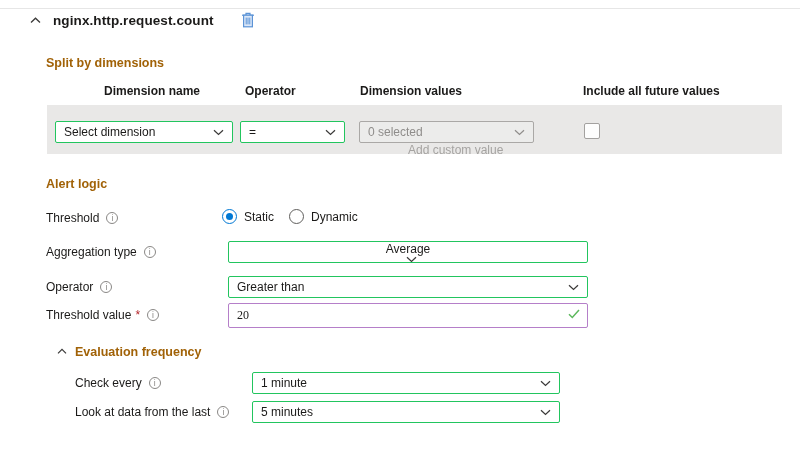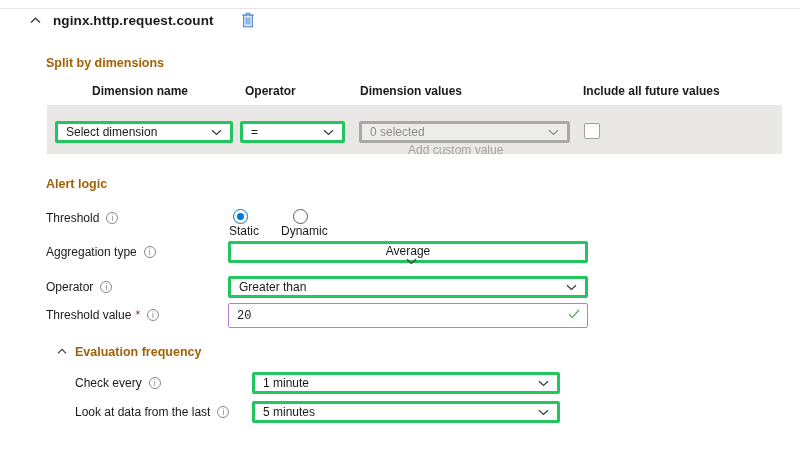--- a/index.html
+++ b/index.html
@@ -21,21 +21,21 @@
 
   .section-heading { position: absolute; font-size: 12.5px; font-weight: 700; color: #a16207; }
 
   .col-header { position: absolute; top: 84px; font-size: 12px; font-weight: 700; color: #1b1a19; }
 
   .dim-row { position: absolute; left: 47px; top: 105px; width: 735px; height: 49px; background: #e9e8e7; }
 
   
   .dd {
     position: absolute; height: 22px; background: #fff;
-    border: 3px solid #22c55e; border-radius: 2px;
+    border: 1px solid #22c55e; border-radius: 2px;
     display: flex; align-items: center; justify-content: space-between;
     padding: 0 8px; font-size: 12px; cursor: pointer; color: #1b1a19;
   }
   .dd .dd-chev { display: flex; align-items: center; margin-left: 6px; }
   .dd.disabled { background: #ececeb; border-color: #aaa8a6; color: #8f8d8b; cursor: default; }
   .dd.disabled svg path { stroke: #8f8d8b; }
 
   .add-custom { position: absolute; left: 313px; top: 38px; font-size: 12px; color: #a5a3a1; cursor: pointer; margin-left: 48px; }
 
   .checkbox { position: absolute; left: 537px; top: 18px; width: 16px; height: 16px;
@@ -45,33 +45,33 @@
   .field-label { position: absolute; display: flex; align-items: center; gap: 7px; font-size: 12px; color: #1b1a19; justify-content: center; }
   .info-icon {
     width: 12px; height: 12px; border: 1px solid #8a8886; border-radius: 50%;
     color: #8a8886; font-size: 8.5px; line-height: 10px; text-align: center;
     display: inline-block; cursor: default; font-style: normal;
   }
   .req { color: #b4262b; margin-left: -3px; }
 
   
   .radio-group { position: absolute; left: 222px; top: 209px; display: flex; align-items: center; }
-  .radio-item { display: flex; align-items: center; cursor: pointer; flex-direction: column; }
+  .radio-item { display: flex; align-items: center; cursor: pointer; }
   .radio-item + .radio-item { margin-left: 15px; }
   .radio-circle { width: 15px; height: 15px; border-radius: 50%; border: 1px solid #5f5e5c;
     background: #fff; display: flex; align-items: center; justify-content: center; }
   .radio-circle.checked { border: 1.5px solid #0078d4; }
   .radio-circle.checked::after { content: ""; width: 7px; height: 7px; border-radius: 50%; background: #0078d4; }
   .radio-label { font-size: 12px; margin-left: 7px; }
 
   
   .tv-wrap { position: absolute; left: 228px; top: 303px; width: 360px; height: 25px; }
   .tv-input {
     width: 100%; height: 100%; border: 1.5px solid #b57fc9; border-radius: 2px;
-    padding: 0 26px 0 8px; font-size: 12px; font-family: Liberation Mono, monospace; color: #1b1a19; outline: none; background: #fff;
+    padding: 0 26px 0 8px; font-size: 12px; font-family: Liberation Serif, serif; color: #1b1a19; outline: none; background: #fff;
   }
   .valid-check { position: absolute; right: 8px; top: 6px; display: flex; }
 
   .eval-chev { position: absolute; left: 56px; top: 347px; background: none; border: none; cursor: pointer; padding: 1px; display: flex; }
 </style>
 </head>
 <body>
 
 <div class="page">
 
@@ -93,21 +93,21 @@
           <path d="M5 3 V1.3 H9 V3" stroke="#5b93d6" stroke-width="1.2" fill="none"></path>
           <rect x="2.6" y="3.2" width="8.8" height="11.6" fill="#dce8f8" stroke="#5b93d6" stroke-width="1.2"></rect>
           <path d="M5.2 5.6 V12.4 M7 5.6 V12.4 M8.8 5.6 V12.4" stroke="#5b93d6" stroke-width="1" fill="none"></path>
         </svg>
       </span>
     </button>
   </div>
 
   <div class="section-heading" style="left:46px; top:56px;">Split by dimensions</div>
 
-  <div class="col-header" style="left:60px;padding-left:32px;">Dimension name</div>
+  <div class="col-header" style="left:72px;padding-left:32px;">Dimension name</div>
   <div class="col-header" style="left:245px;">Operator</div>
   <div class="col-header" style="left:360px;">Dimension values</div>
   <div class="col-header" style="left:583px;">Include all future values</div>
 
   <div class="dim-row">
     <div class="dd" style="left:8px; top:16px; width:178px;">
       <span>Select dimension</span>
       <span class="dd-chev">
         <svg width="11" height="7" viewBox="0 0 11 7">
             <path d="M1 1.2 L5.5 5.5 L10 1.2" fill="none" stroke="#3b3a39" stroke-width="1.2"></path>
@@ -115,21 +115,21 @@
       </span>
     </div>
     <div class="dd" style="left:193px; top:16px; width:105px;">
       <span>=</span>
       <span class="dd-chev">
         <svg width="11" height="7" viewBox="0 0 11 7">
             <path d="M1 1.2 L5.5 5.5 L10 1.2" fill="none" stroke="#3b3a39" stroke-width="1.2"></path>
           </svg>
       </span>
     </div>
-    <div class="dd disabled" style="left:312px; top:16px; width:211px;">
+    <div class="dd disabled" style="left:312px; top:16px; width:175px;">
       <span>0 selected</span>
       <span class="dd-chev">
         <svg width="11" height="7" viewBox="0 0 11 7">
             <path d="M1 1.2 L5.5 5.5 L10 1.2" fill="none" stroke="#8f8d8b" stroke-width="1.2"></path>
           </svg>
       </span>
     </div>
     <div class="add-custom">Add custom value</div>
     <div class="checkbox"></div>
   </div>

